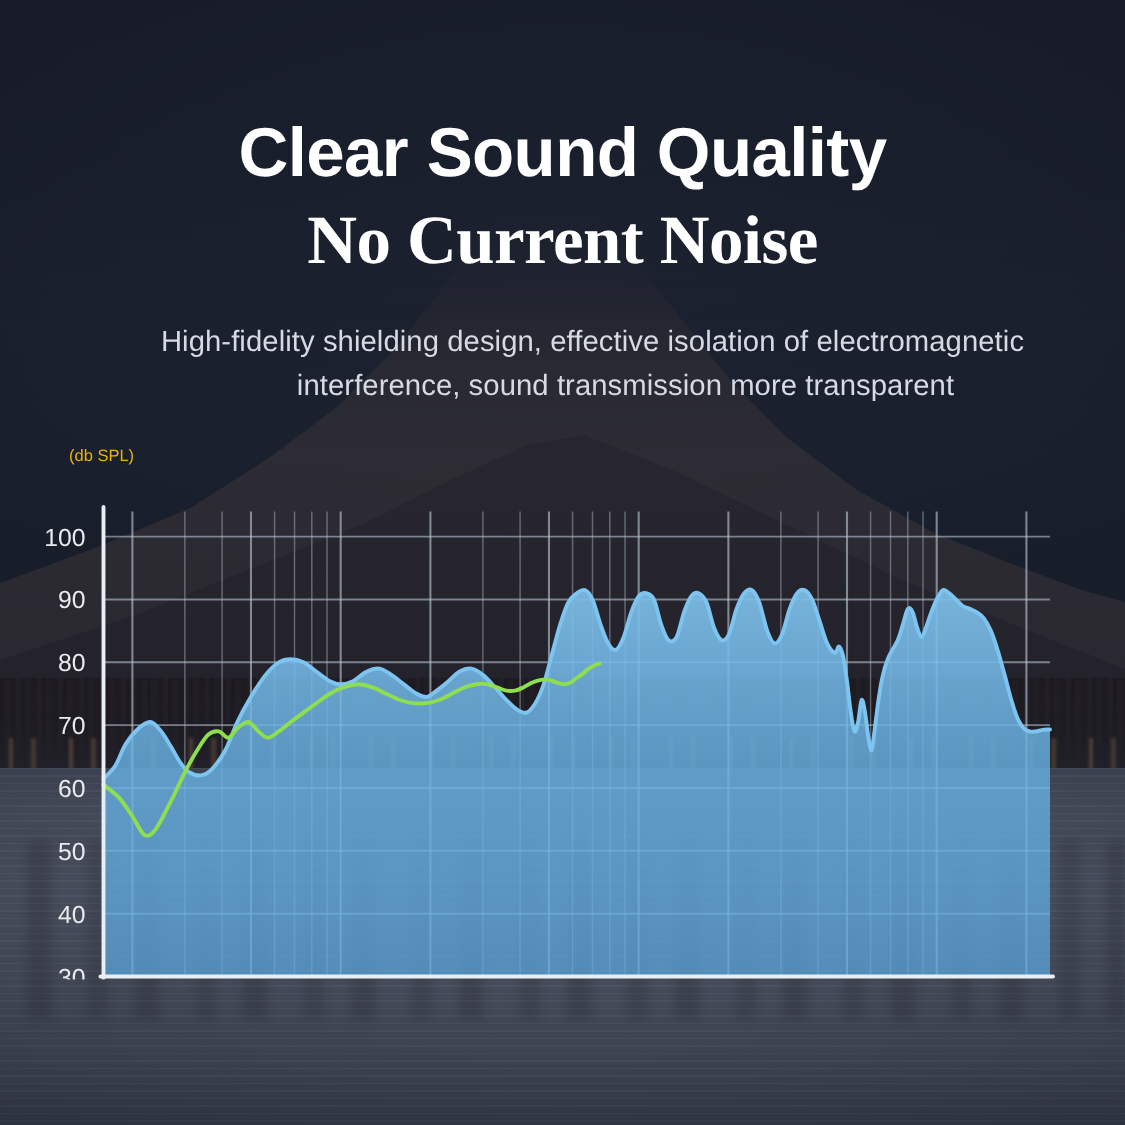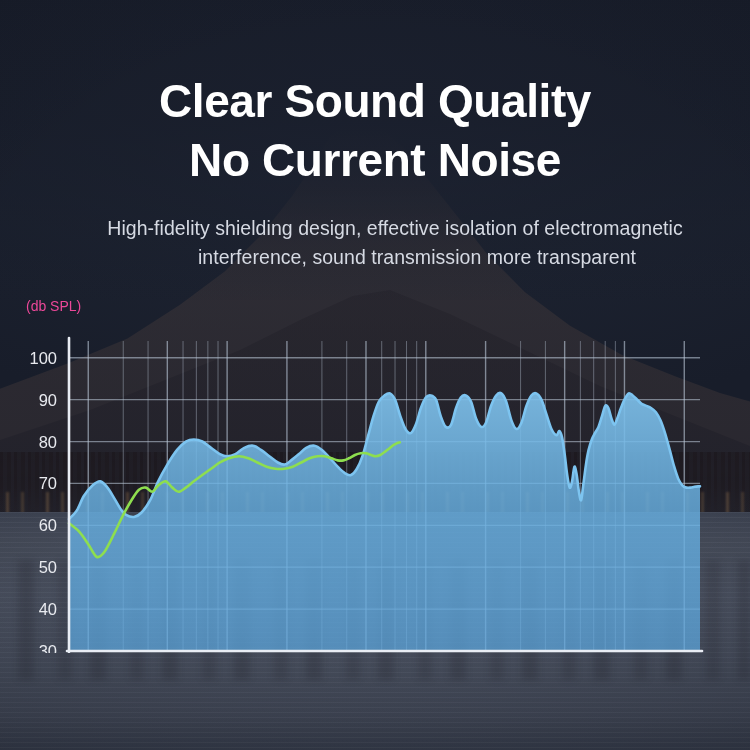--- a/index.html
+++ b/index.html
@@ -71,37 +71,37 @@
 
   .headline {
     text-align:center;
     color:#ffffff;
     font-size:46px;
     font-weight:bold;
     line-height:1.28;
     letter-spacing:-0.4px;
     padding-top:72px;
   }
-  .headline .l2 { display:block; }
+  .headline .l2 { display:block;font-family:Liberation Serif, serif; }
 
   .subtitle {
     text-align:center;
     color:#d6dae3;
     font-size:19.5px;
     line-height:1.5;
     padding-top:24px;
     letter-spacing:0.05px;
     padding-left:40px;
   }
   .subtitle .s2 { display:block;margin-left:44px; }
 
   .chart-wrap { position:relative; margin-top:26px; }
   .axis-unit {
-    position:absolute; left:26px; top:0;
-    color:#ec4899; font-size:14px;
+    position:absolute; left:46px; top:0;
+    color:#eab308; font-size:11px;
   }
   svg.chart { display:block; }
   .ylabel { fill:#e8eaef; font-size:16.5px; font-family:"Liberation Sans", sans-serif; }
   .xlabel { fill:#e2e5ec; font-size:15px; font-weight:bold; font-family:"Liberation Sans", sans-serif; text-anchor:middle; }
   .hzlabel { fill:#dfe2ea; font-size:14.5px; font-family:"Liberation Sans", sans-serif; }
 </style>
 </head>
 <body>
 
 <div id="bg-layer">

